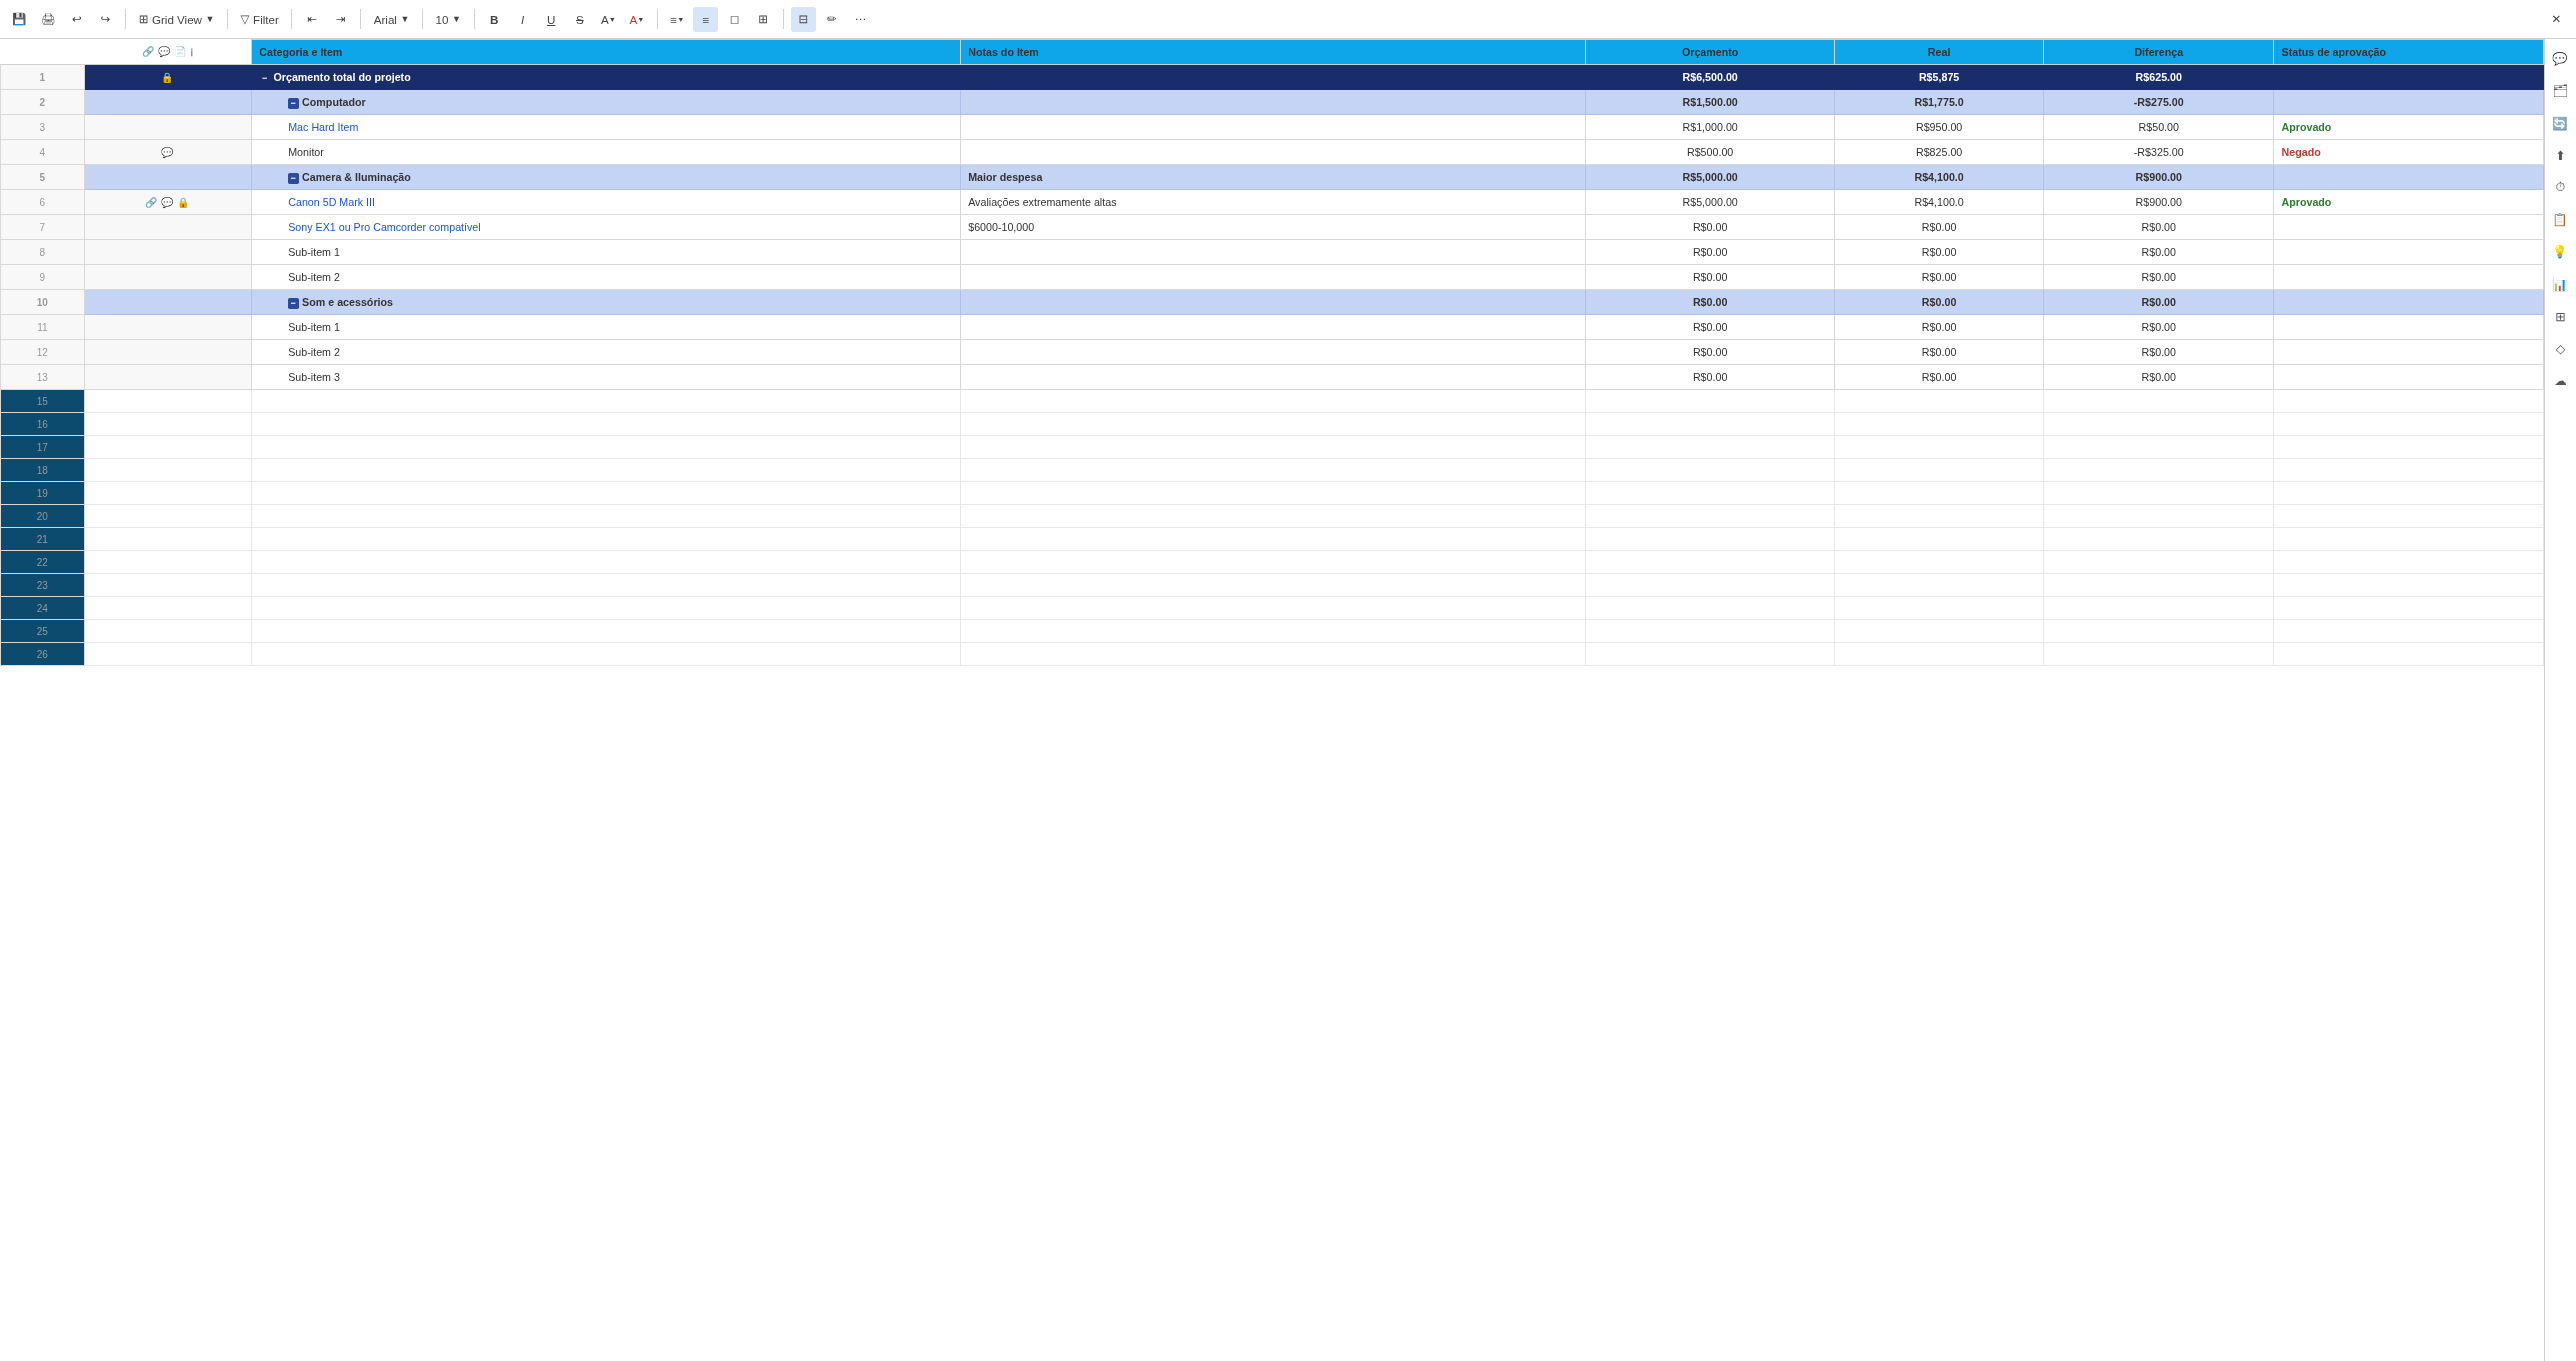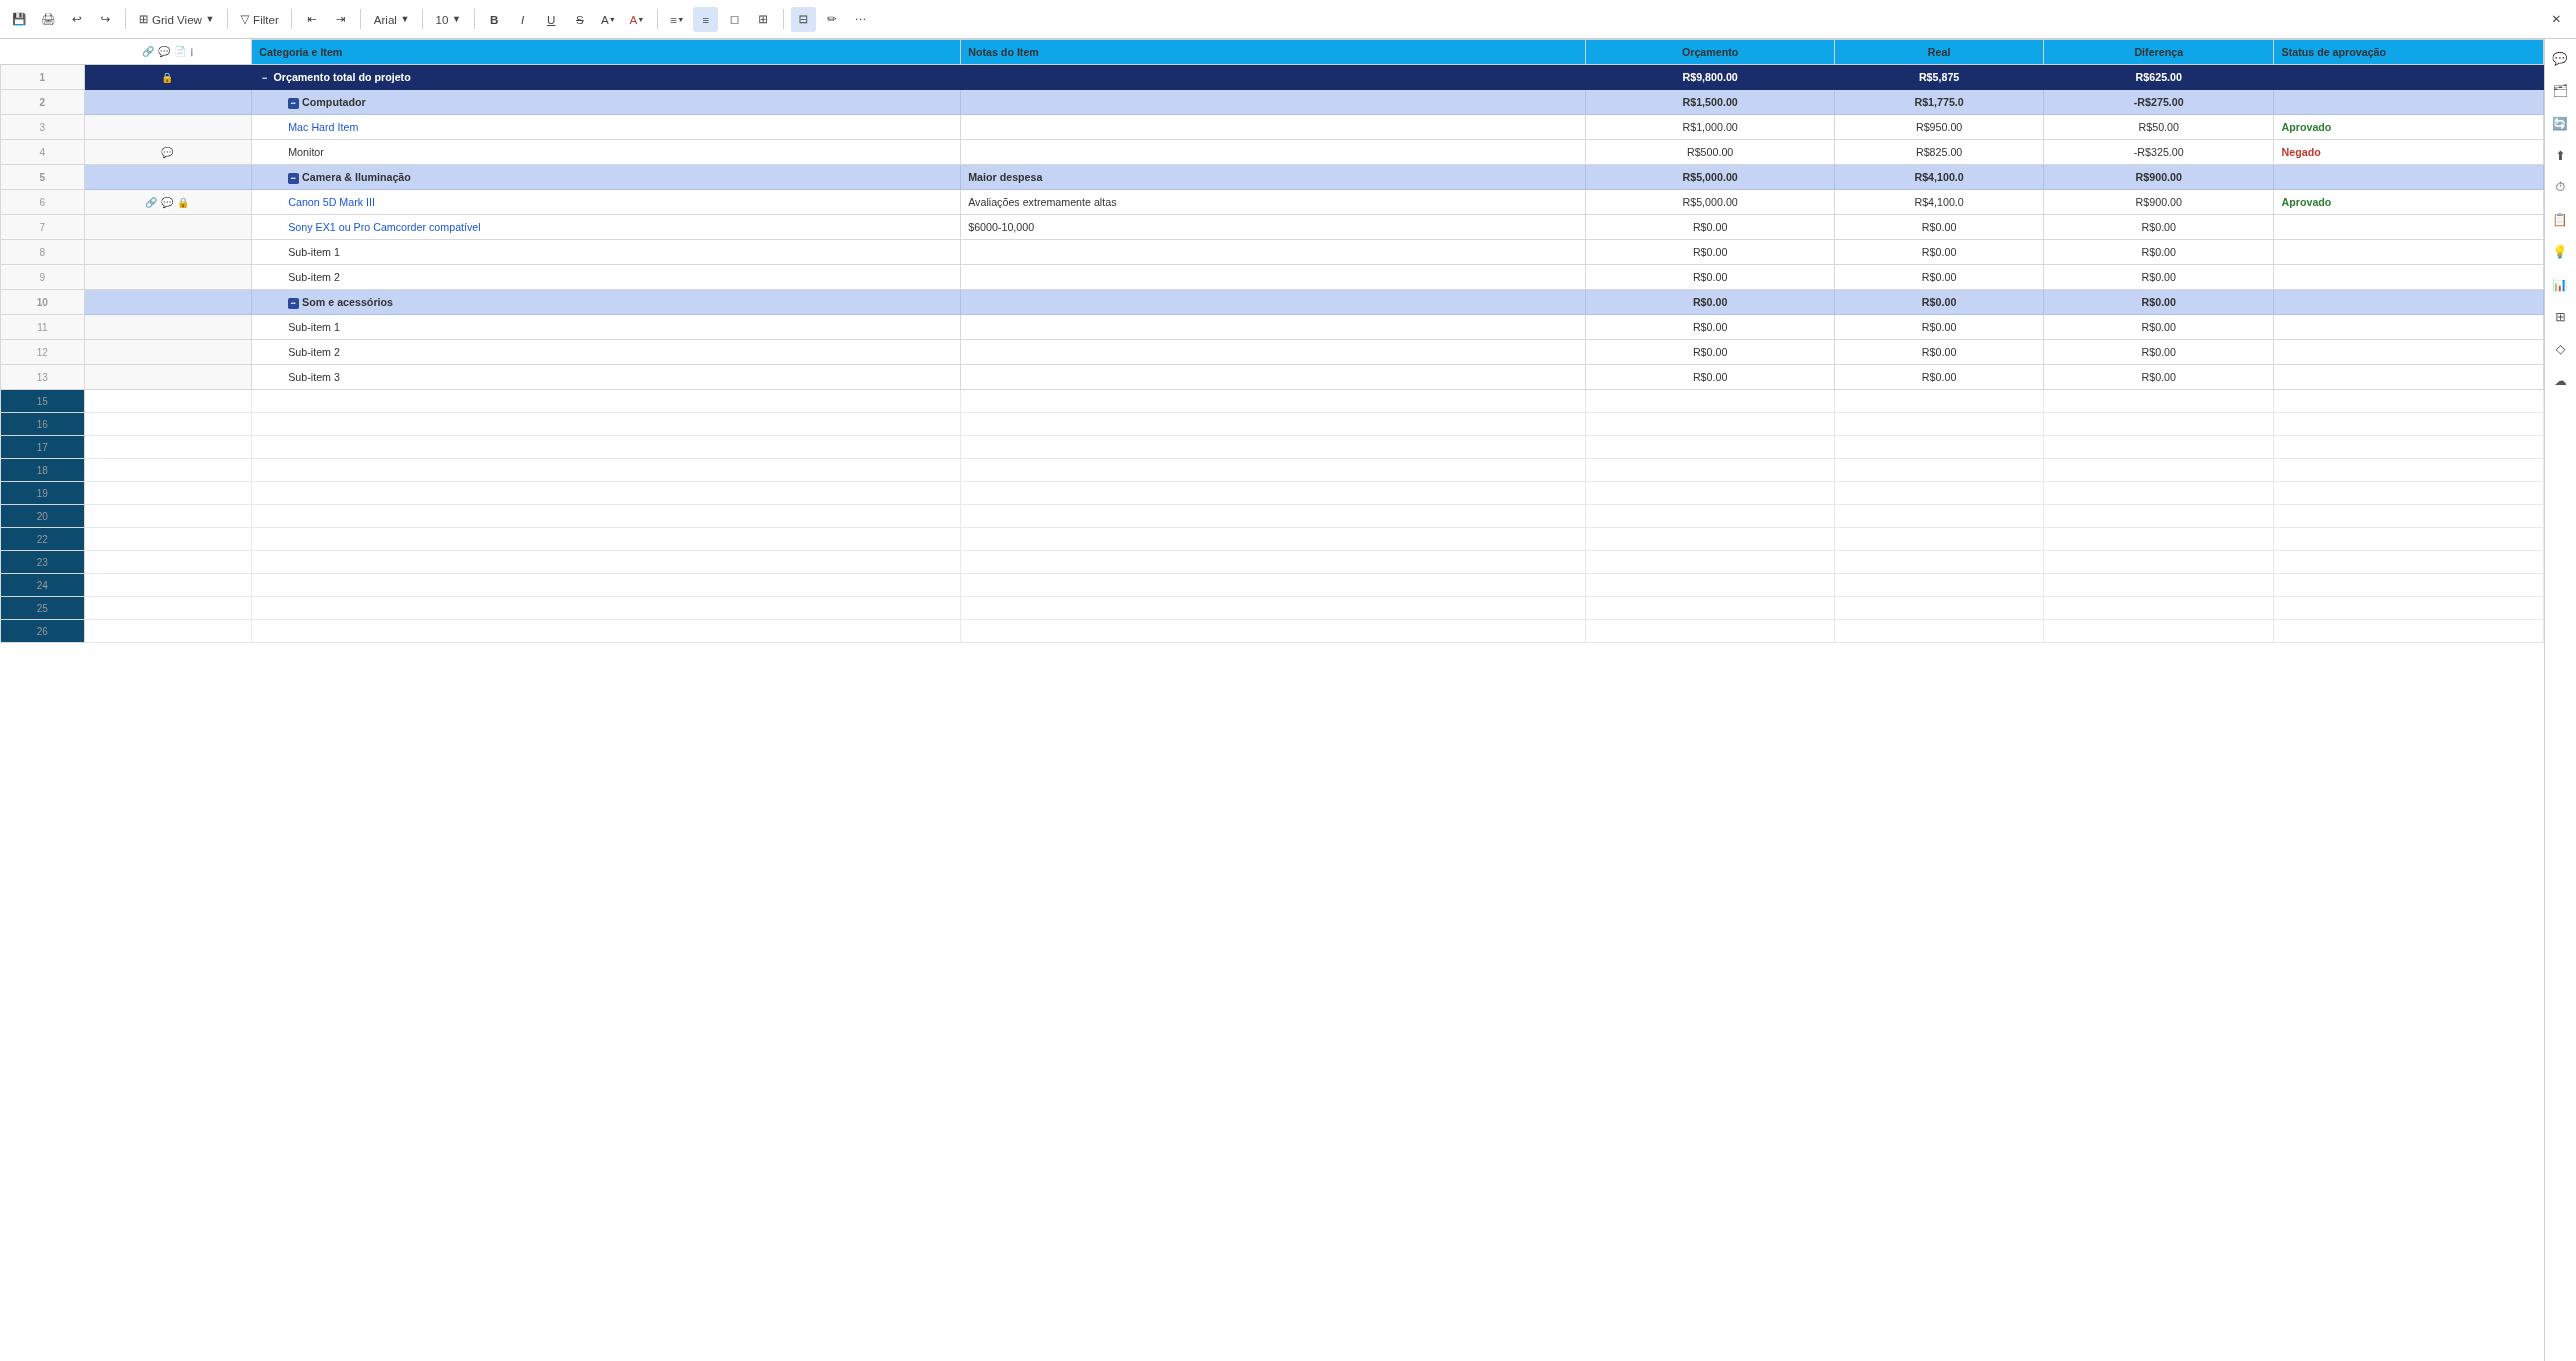--- a/index.html
+++ b/index.html
@@ -264,21 +264,21 @@
       <tbody id="table-body">
       <tr class="row-total">
             <td class="row-num-cell">1</td>
             <td class="icon-cell">
               <div class="cell-icons">
                 <span style="color:#888;">🔒</span>
               </div>
             </td>
             <td><span class="minus-icon">−</span><span>Orçamento total do projeto</span></td>
             <td></td>
-            <td class="num-right val-total">R$9,800.00</td>
+            <td class="num-right val-total">R$6,500.00</td>
             <td class="num-right val-total">R$5,875</td>
             <td class="num-right val-total">R$625.00</td>
             <td></td>
           </tr>
           <tr class="row-group">
             <td class="row-num-cell">2</td>
             <td class="icon-cell">
               <div class="cell-icons"></div>
             </td>
             <td style="padding-left: 14.3px;"><span class="indent-1" style="display:inline-block;"></span><span class="minus-icon-blue">−</span><span>Computador</span></td>
@@ -471,20 +471,30 @@
             <td></td>
             <td></td>
             <td></td>
             <td></td>
             <td></td>
             <td></td>
             <td></td>
           </tr>
           <tr class="row-empty">
             <td class="row-num-cell">20</td>
+            <td></td>
+            <td></td>
+            <td></td>
+            <td></td>
+            <td></td>
+            <td></td>
+            <td></td>
+          </tr>
+          <tr class="row-empty">
+            <td class="row-num-cell">21</td>
             <td></td>
             <td></td>
             <td></td>
             <td></td>
             <td></td>
             <td></td>
             <td></td>
           </tr>
           <tr class="row-empty">
             <td class="row-num-cell">22</td>

